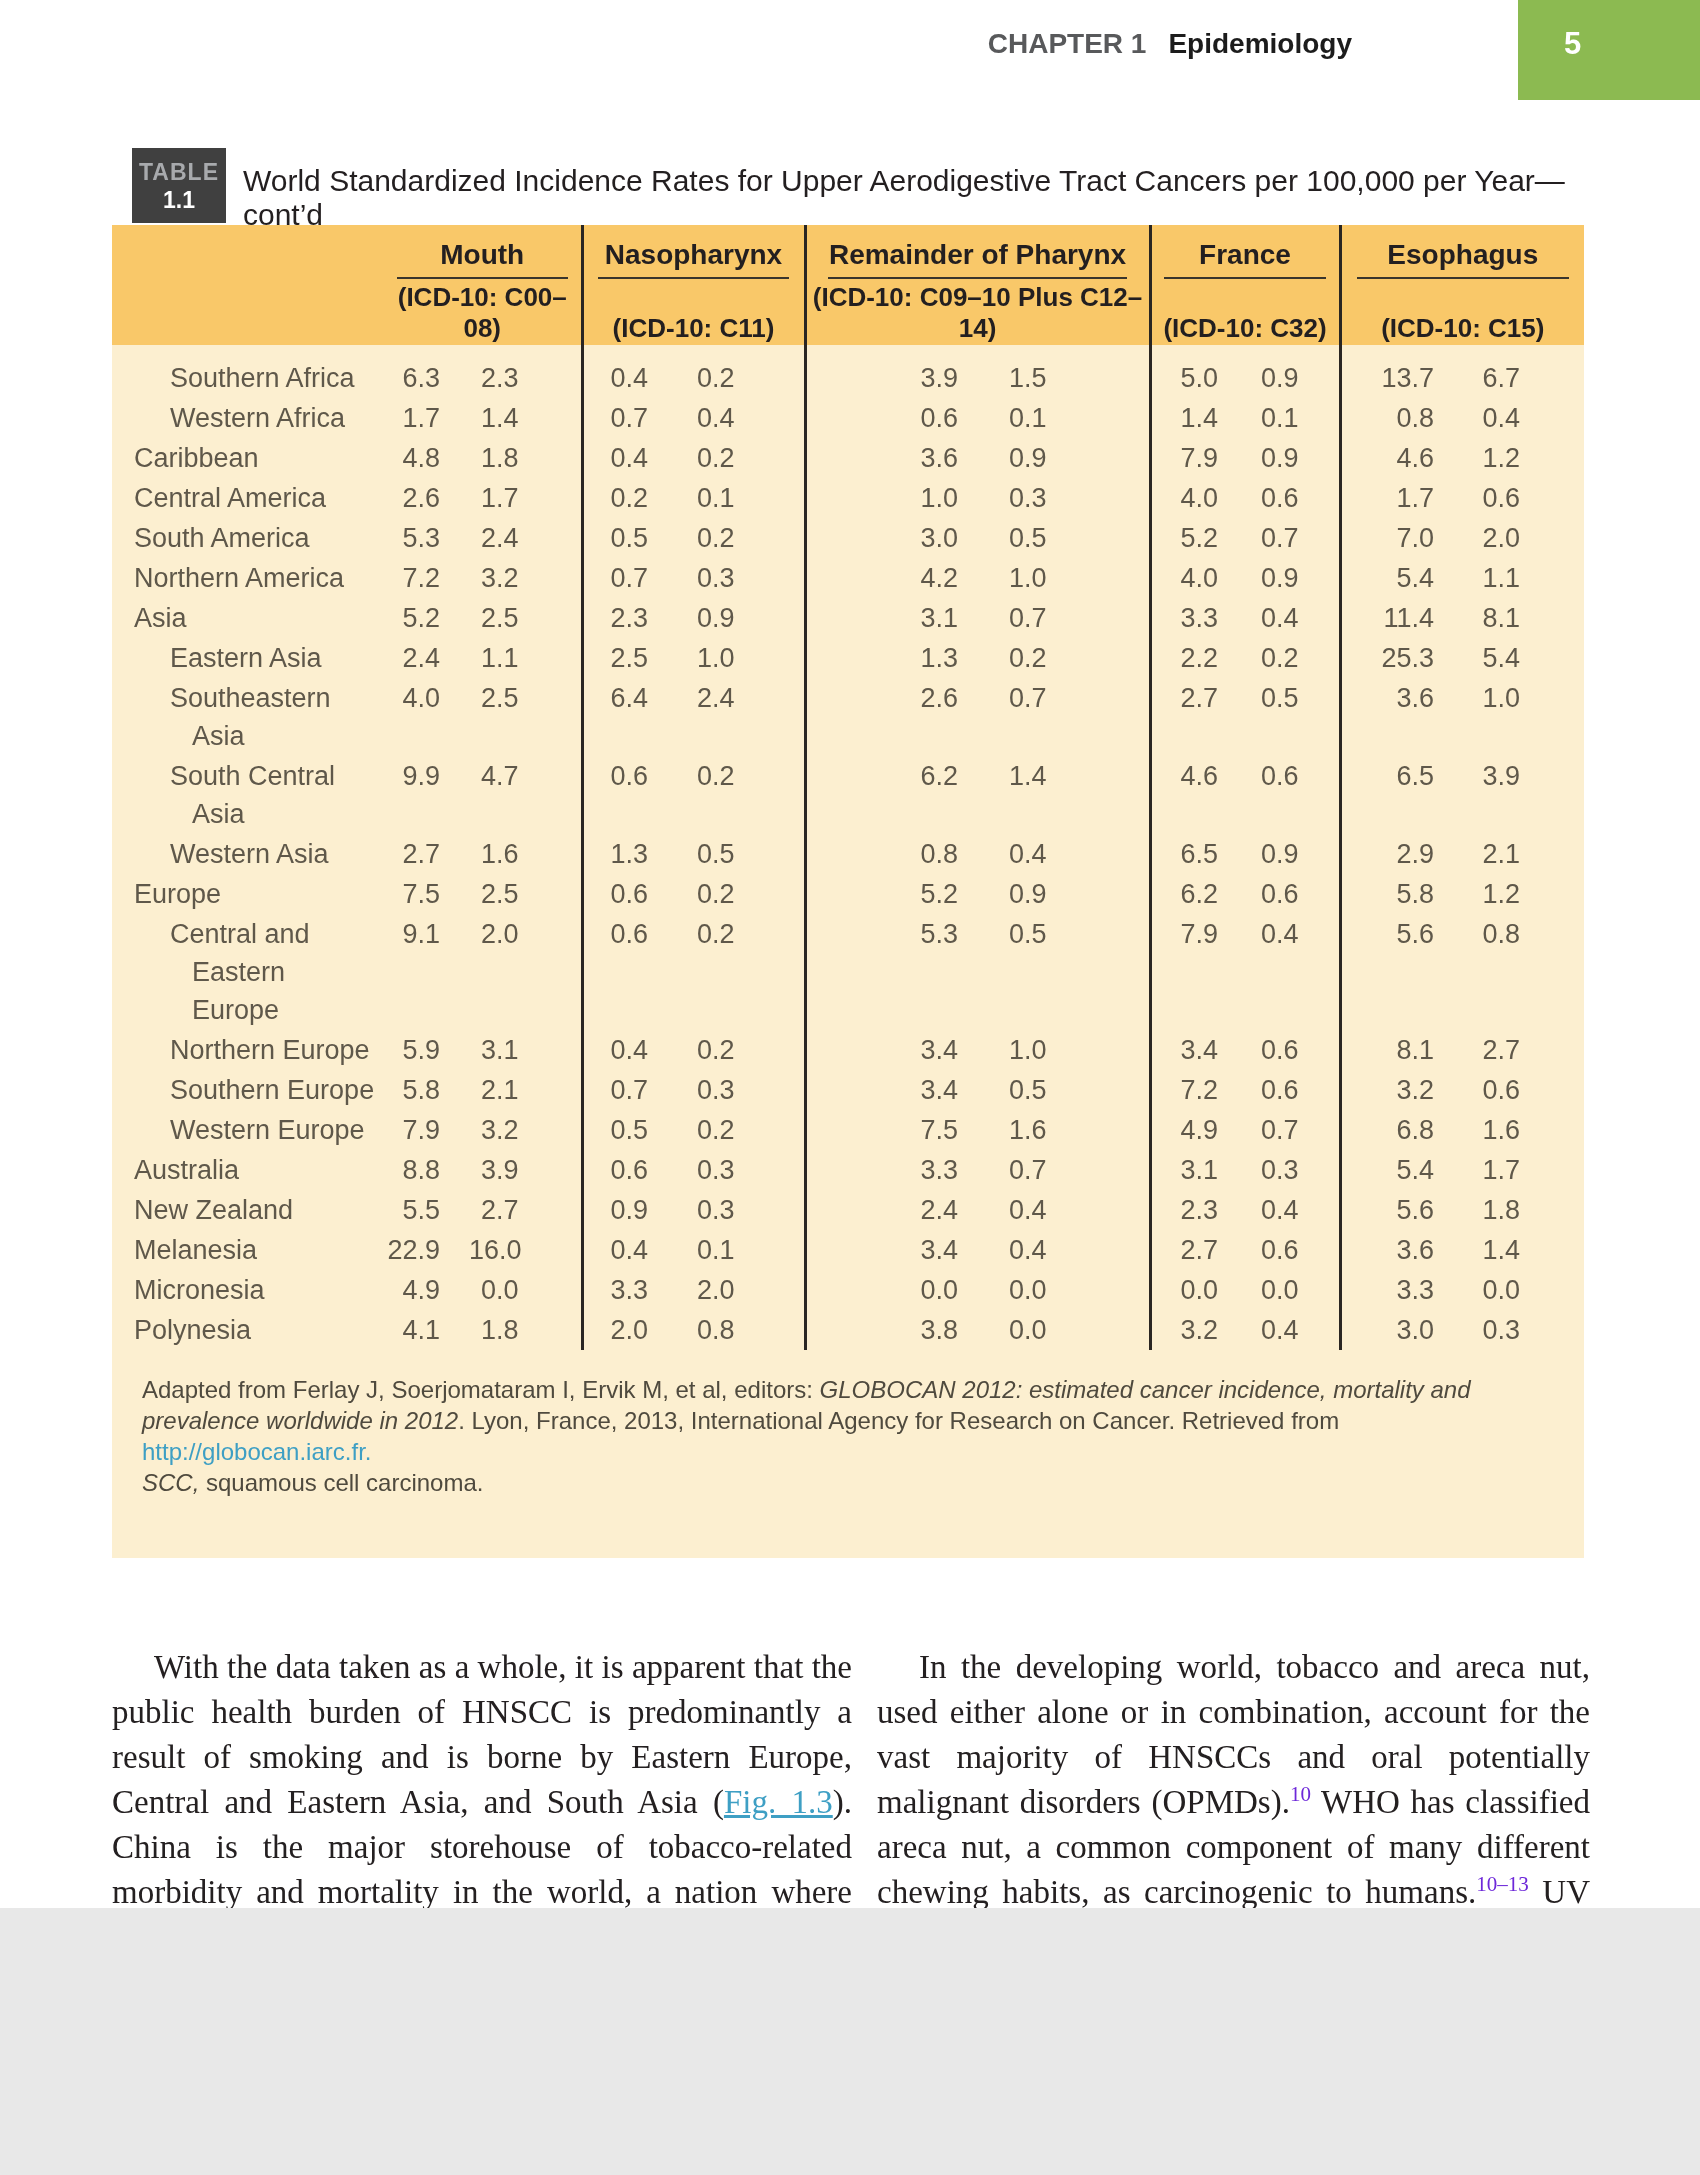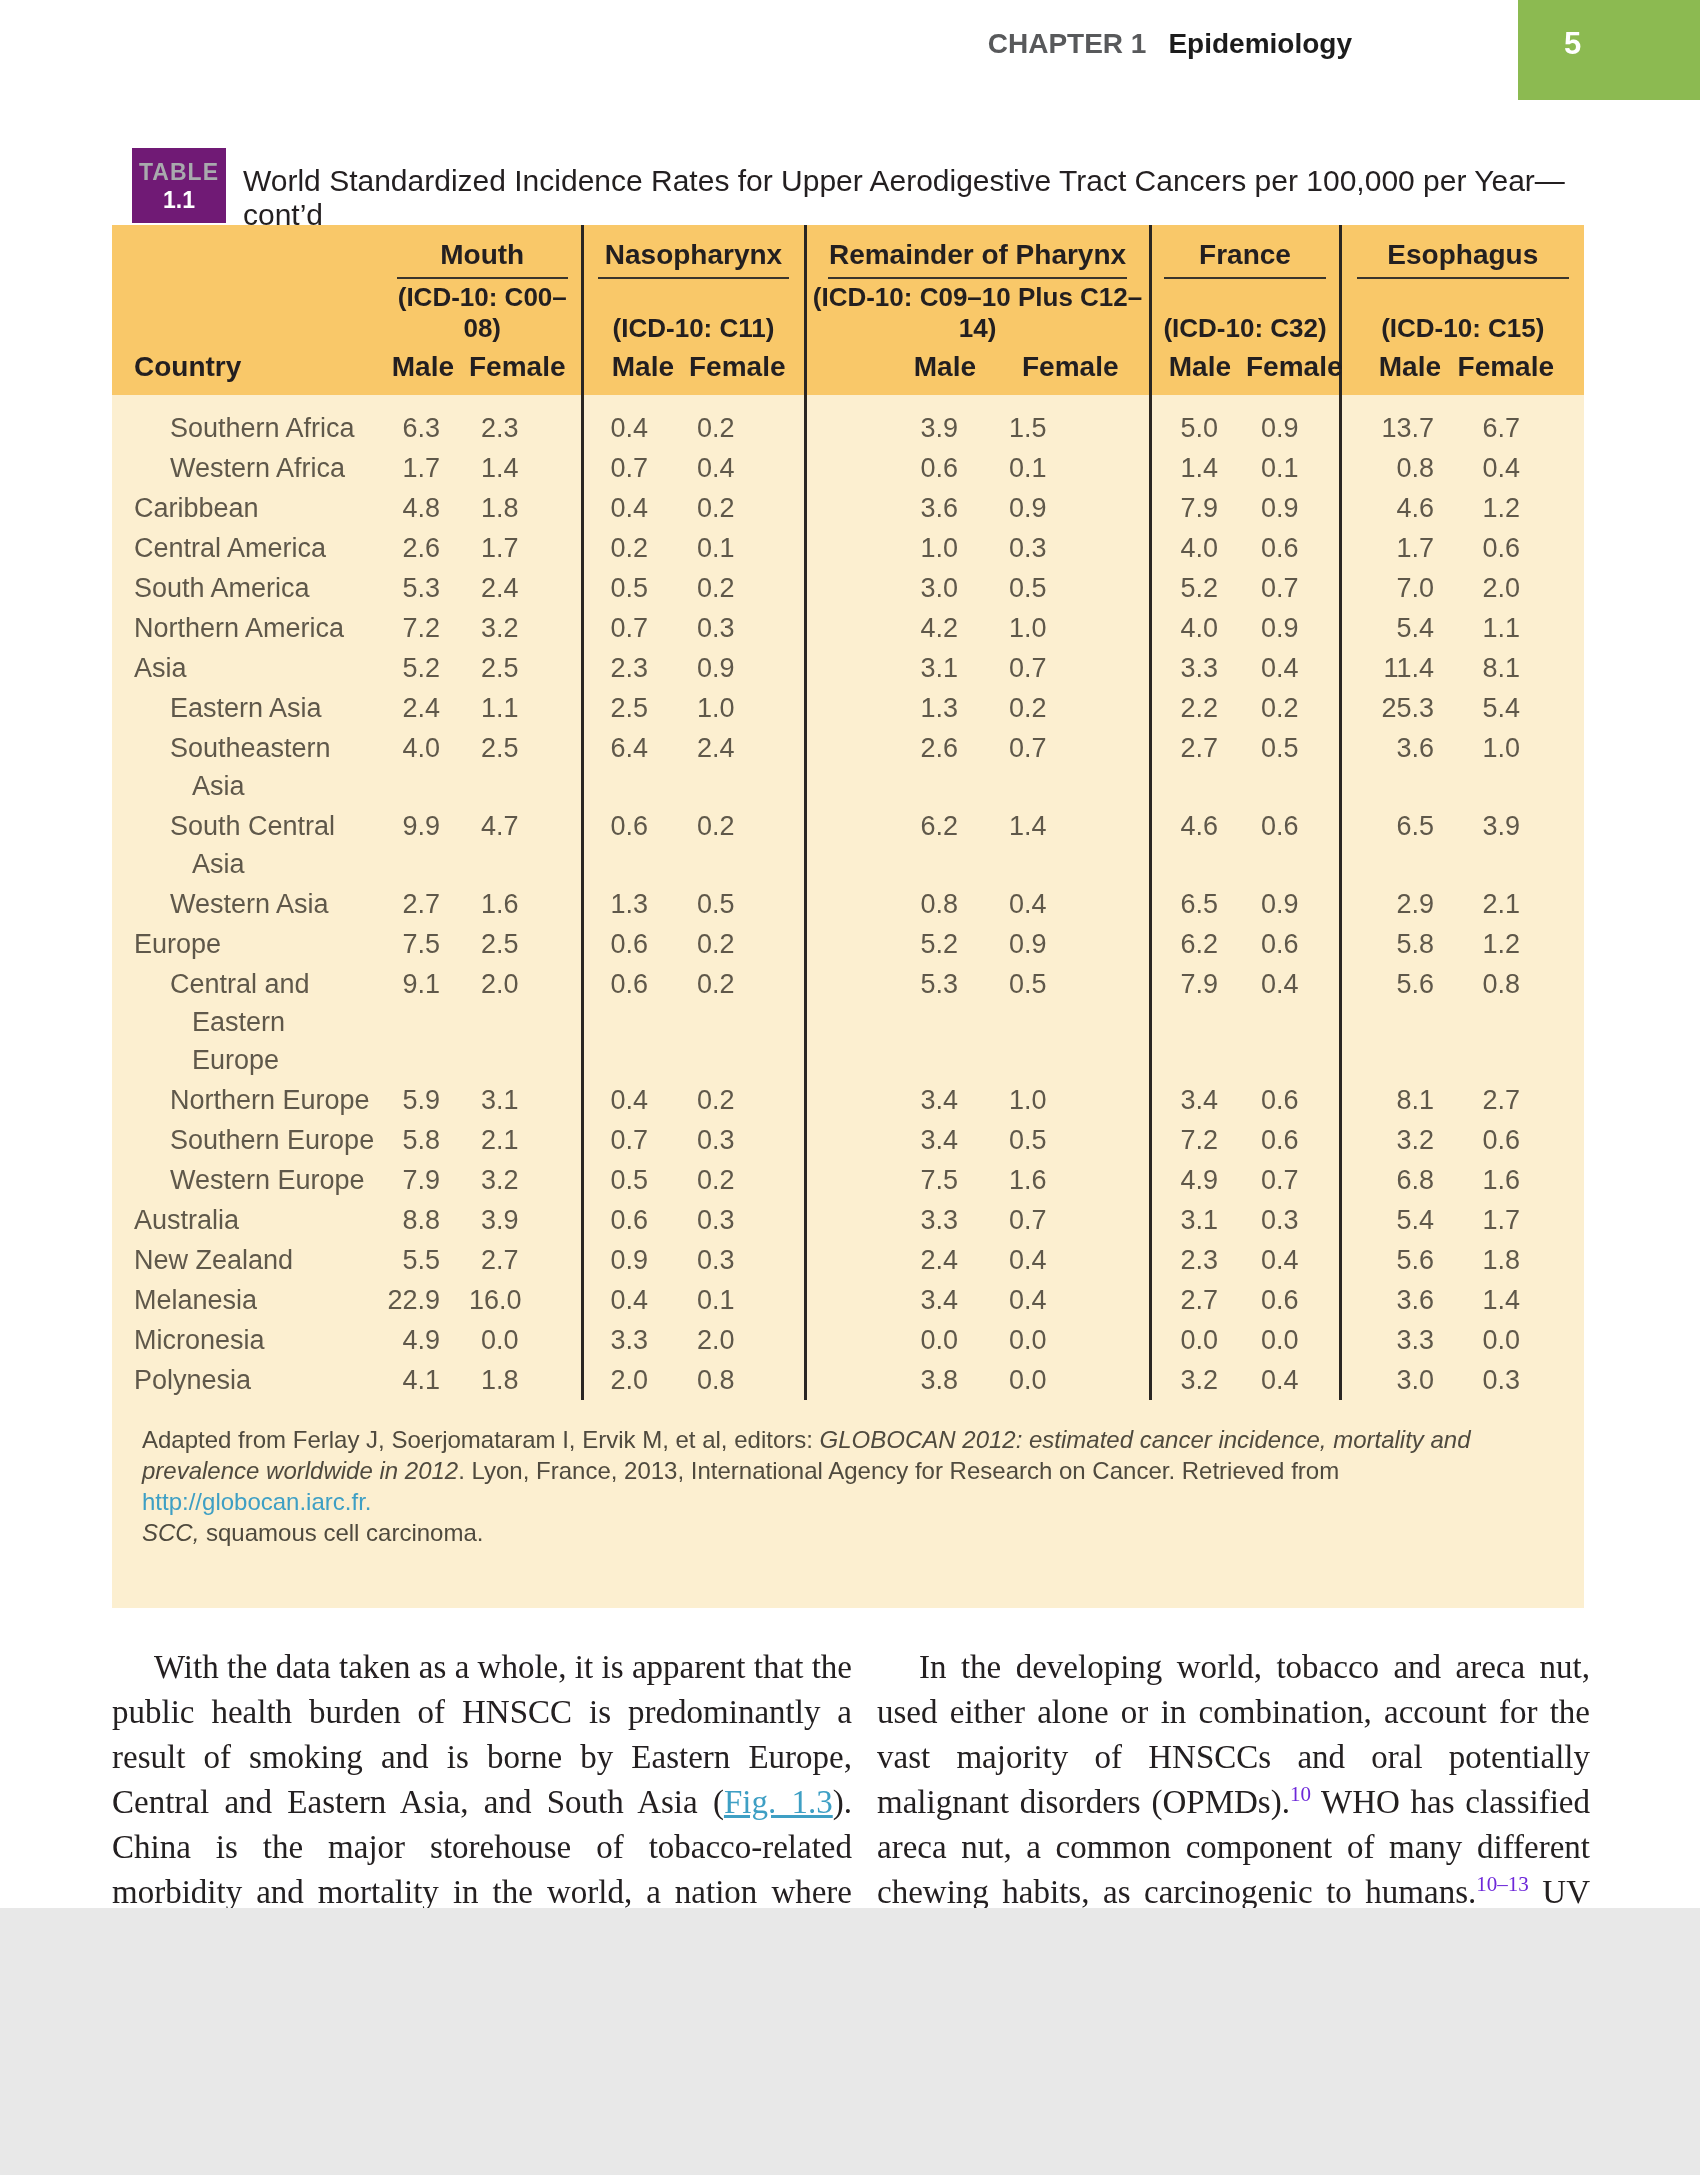--- a/index.html
+++ b/index.html
@@ -9,21 +9,21 @@
   }
   
   .pagenum-box { position:absolute; left:1518px; top:0; width:182px; height:100px; background:#8cba51; }
   .pagenum { position:absolute; left:46px; top:26px; color:#ffffff; font-size:31px; font-weight:bold; }
   .chapter-head { position:absolute; top:28px; right:348px; font-size:28px; font-weight:bold; white-space:nowrap; }
   .chapter-head .lbl { color:#58595b; margin-right:22px; }
   .chapter-head .ttl { color:#1c1c1c; }
 
   
   .table-wrap { position:absolute; left:112px; top:148px; width:1472px; }
-  .tbl-label { position:absolute; left:20px; top:0; width:94px; height:75px; background:#701a75; text-align:center; z-index:2; }
+  .tbl-label { position:absolute; left:20px; top:0; width:94px; height:75px; background:#404040; text-align:center; z-index:2; }
   .tbl-label .l1 { font-size:23px; font-weight:bold; color:#a8aaad; letter-spacing:1px; margin-top:11px; }
   .tbl-label .l2 { font-size:23px; font-weight:bold; color:#ffffff; margin-top:1px; }
   .tbl-title { position:absolute; left:131px; top:16px; width:1330px; font-size:30px; font-weight:normal; color:#231f20; }
 
   .tbl-body { margin-top:77px; background:#fcefd0; padding-bottom:60px; }
   table { border-collapse:collapse; width:1472px; table-layout:fixed; }
   thead th { background:#f9c869; color:#231f20; font-weight:bold; vertical-align:bottom; }
   tr.r1 th { padding-top:14px; font-size:28px; vertical-align:top; }
   tr.r2 th { padding-top:2px; font-size:26px; }
   tr.r3 th { padding-top:6px; padding-bottom:12px; font-size:28px; }
@@ -114,33 +114,20 @@
             </th>
           </tr>
           <tr class="r2">
             <th></th>
             <th colspan="2" class="gdiv">(ICD-10: C00–08)</th>
             <th colspan="2" class="gdiv">(ICD-10: C11)</th>
             <th colspan="2" class="gdiv">(ICD-10: C09–10 Plus C12–14)</th>
             <th colspan="2" class="gdiv">(ICD-10: C32)</th>
             <th colspan="2">(ICD-10: C15)</th>
           </tr>
-          <tr class="r3">
-            <th class="cy">Country</th>
-            <th class="mf m">Male</th>
-            <th class="mf f gdiv">Female</th>
-            <th class="mf m">Male</th>
-            <th class="mf f gdiv">Female</th>
-            <th class="mf m">Male</th>
-            <th class="mf f gdiv">Female</th>
-            <th class="mf m">Male</th>
-            <th class="mf f gdiv">Female</th>
-            <th class="mf m">Male</th>
-            <th class="mf f">Female</th>
-          </tr>
         </thead>
         <tbody id="tbody-rows">
             <tr class="first">
               <td class="c ind">Southern Africa</td>
               <td class="pc2">6.3</td>
               <td class="pc3 gdiv">2.3</td>
               <td class="pc4">0.4</td>
               <td class="pc5 gdiv">0.2</td>
               <td class="pc6">3.9</td>
               <td class="pc7 gdiv">1.5</td>

